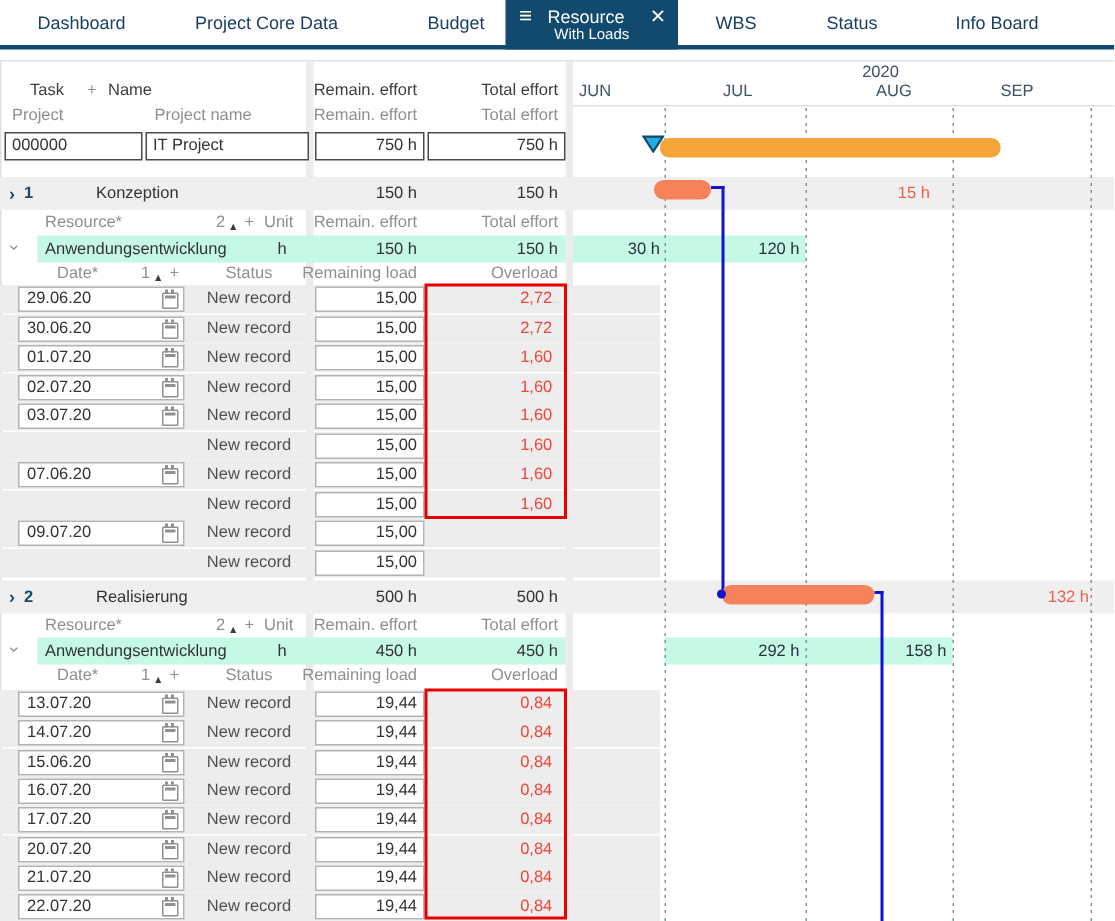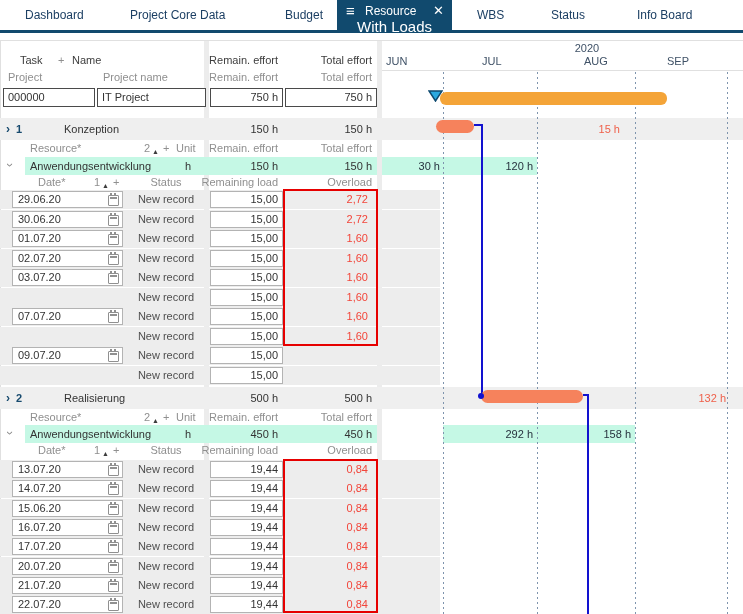--- a/index.html
+++ b/index.html
@@ -15,41 +15,41 @@
   .salmon-txt{color:#ef5f49;}
   .loadlbl{color:#26323e;}
 
   
   .tab{position:absolute;top:0;height:30px;line-height:30px;color:#1c3f63;font-size:12px;cursor:pointer;white-space:nowrap;}
   .tabline{position:absolute;left:0;top:30px;width:743px;height:3px;background:#114a6e;}
   .tab-active{position:absolute;left:337px;top:0;width:115px;height:33px;background:#114a6e;color:#fff;font-size:12px;}
   .tab-active .hamb{position:absolute;left:9px;top:2px;font-size:15px;line-height:18px;}
   .tab-active .tal{position:absolute;left:28px;top:3px;line-height:16px;}
   .tab-active .tclose{position:absolute;right:8px;top:2px;font-size:13px;line-height:18px;}
-  .tab-active .tsub{position:absolute;left:0;top:18px;width:100%;text-align:center;font-size:15px;}
+  .tab-active .tsub{position:absolute;left:0;top:18px;width:100%;text-align:center;font-size:10px;}
 
   
   .vband{position:absolute;top:41px;height:573px;background:#ececec;}
   .hline{position:absolute;background:#e0e0e0;}
 
   
   .ibox{position:absolute;height:19px;line-height:17px;background:#fff;border:1px solid #4a4a4a;box-sizing:border-box;}
 
   
   .band{position:absolute;left:0;width:743px;height:22px;line-height:22px;background:#efefef;}
   .mintbox{position:absolute;background:#c5f8e5;height:18px;line-height:18px;}
   .hrow{position:absolute;left:0;width:378px;height:15px;line-height:15px;}
   .sort{position:absolute;font-size:7px;color:#3c3c3c;top:4px;}
 
   
   .drow{position:absolute;left:0;width:440px;height:19px;background:#ededed;}
   .dcell{position:absolute;left:12px;top:1px;width:111px;height:17px;background:#fff;border:1px solid #b3b3b3;box-sizing:border-box;line-height:15px;padding-left:5px;}
   .dstatus{position:absolute;left:125px;top:0;width:82px;height:19px;line-height:19px;text-align:center;color:#4f4f4f;}
   .dload{position:absolute;left:210px;top:1px;width:73px;height:17px;background:#fff;border:1px solid #b3b3b3;box-sizing:border-box;line-height:15px;text-align:right;padding-right:4px;}
-  .dover{position:absolute;left:285px;top:0;width:88px;height:19px;line-height:19px;text-align:right;padding-right:5px;box-sizing:border-box;padding-left:28px;}
+  .dover{position:absolute;left:302px;top:0;width:88px;height:19px;line-height:19px;text-align:center;padding-right:5px;box-sizing:border-box;padding-left:28px;}
   .cal{position:absolute;right:3px;top:3px;width:9px;height:9px;border:1px solid #909090;border-radius:1px;}
   .cal::before{content:"";position:absolute;left:1px;right:1px;top:1px;height:2px;background:#909090;}
   .cal::after{content:"";position:absolute;top:-3px;left:1px;width:1.5px;height:2.5px;background:#909090;box-shadow:4px 0 #909090;}
 
   .alertbox{position:absolute;left:283px;width:95px;border:2px solid #e60000;box-sizing:border-box;}
 
   
   .grid{position:absolute;width:1px;background-image:repeating-linear-gradient(to bottom,#7e94ad 0 2px,transparent 2px 5px);}
   .bar{position:absolute;border-radius:6px;}
   .dep{position:absolute;background:#1212cf;}
@@ -213,21 +213,21 @@
     <div class="dstatus">New record</div>
     <div class="dload">15,00</div>
     <div class="dover red">1,60</div>
   </div>
   <div class="drow" style="top:287.5px">
     <div class="dstatus">New record</div>
     <div class="dload">15,00</div>
     <div class="dover red">1,60</div>
   </div>
   <div class="drow" style="top:307px">
-    <div class="dcell"><span>07.07.20</span><span class="cal"></span></div>
+    <div class="dcell"><span>07.06.20</span><span class="cal"></span></div>
     <div class="dstatus">New record</div>
     <div class="dload">15,00</div>
     <div class="dover red">1,60</div>
   </div>
   <div class="drow" style="top:326.5px">
     <div class="dstatus">New record</div>
     <div class="dload">15,00</div>
     <div class="dover red">1,60</div>
   </div>
   <div class="drow" style="top:346px">

